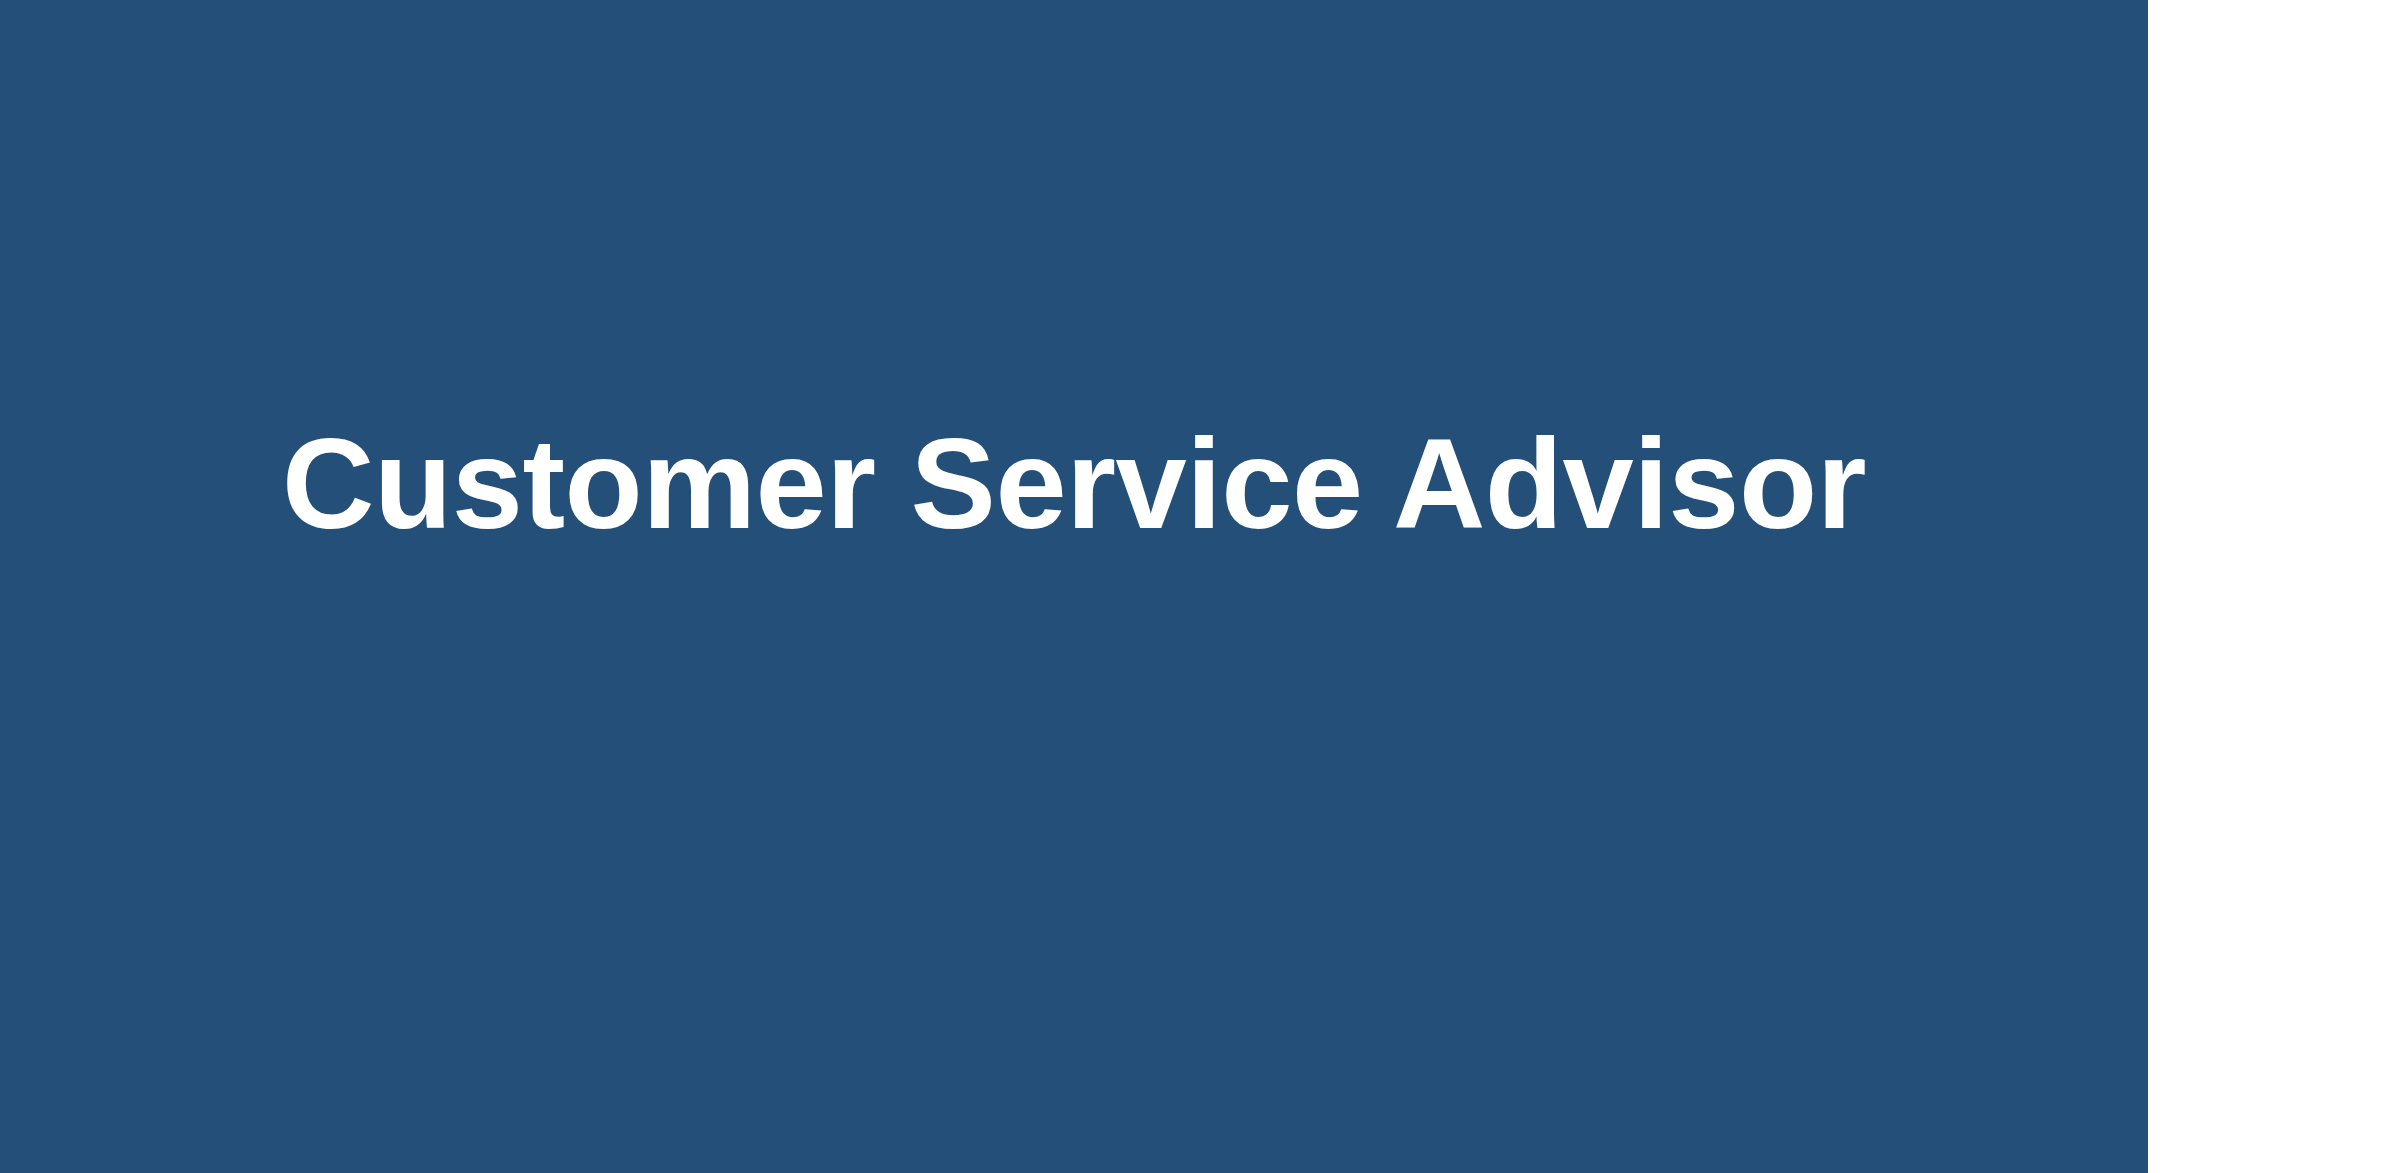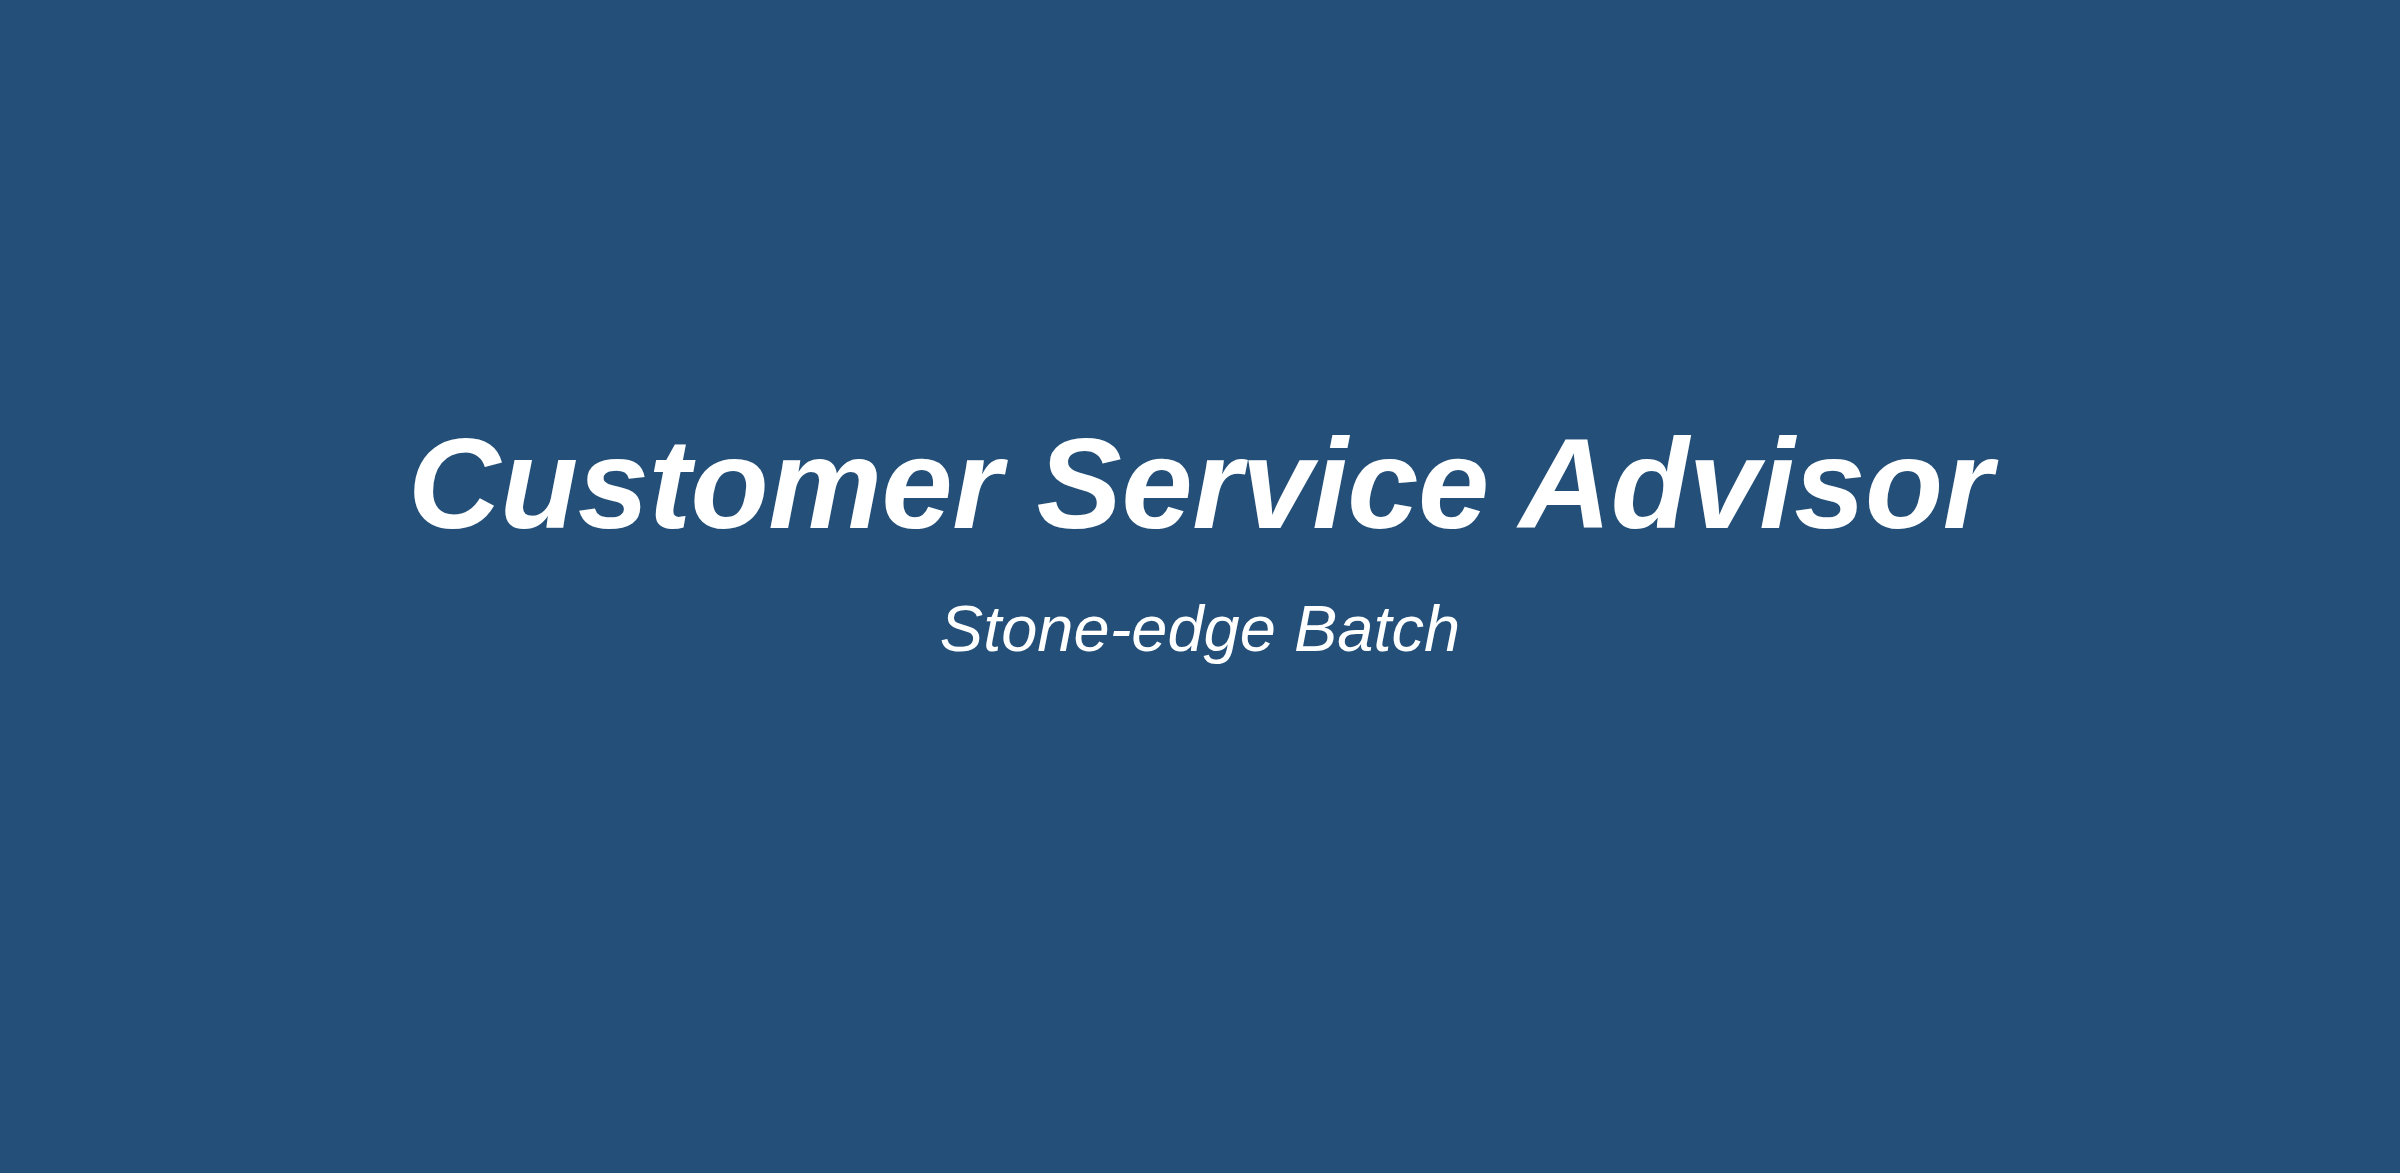--- a/index.html
+++ b/index.html
@@ -11,29 +11,28 @@
   body {
     width: 2400px;
     height: 1173px;
     overflow: hidden;
     font-family: "Liberation Sans", sans-serif;
     -webkit-font-smoothing: antialiased;
   }
 
   #title-slide {
     position: relative;
-    width: 2400px;
+    width: 2148px;
     height: 1173px;
     background-color: #234f79;
     display: flex;
     flex-direction: column;
     align-items: center;
     justify-content: center;
     box-sizing: border-box;
-    font-style: italic;
   }
 
   
   .slide-content {
     position: absolute;
     left: 0;
     right: 0;
     top: 420px;
     display: flex;
     flex-direction: column;
@@ -70,17 +69,16 @@
 </style>
 </head>
 <body>
 
 <div id="title-slide">
 
   <div class="slide-content">
 
     <h1 class="slide-title">Customer Service Advisor</h1>
 
-    <h2 class="slide-subtitle">Stone-edge Batch</h2>
 
   </div>
 
 </div>
 
 </body></html>

